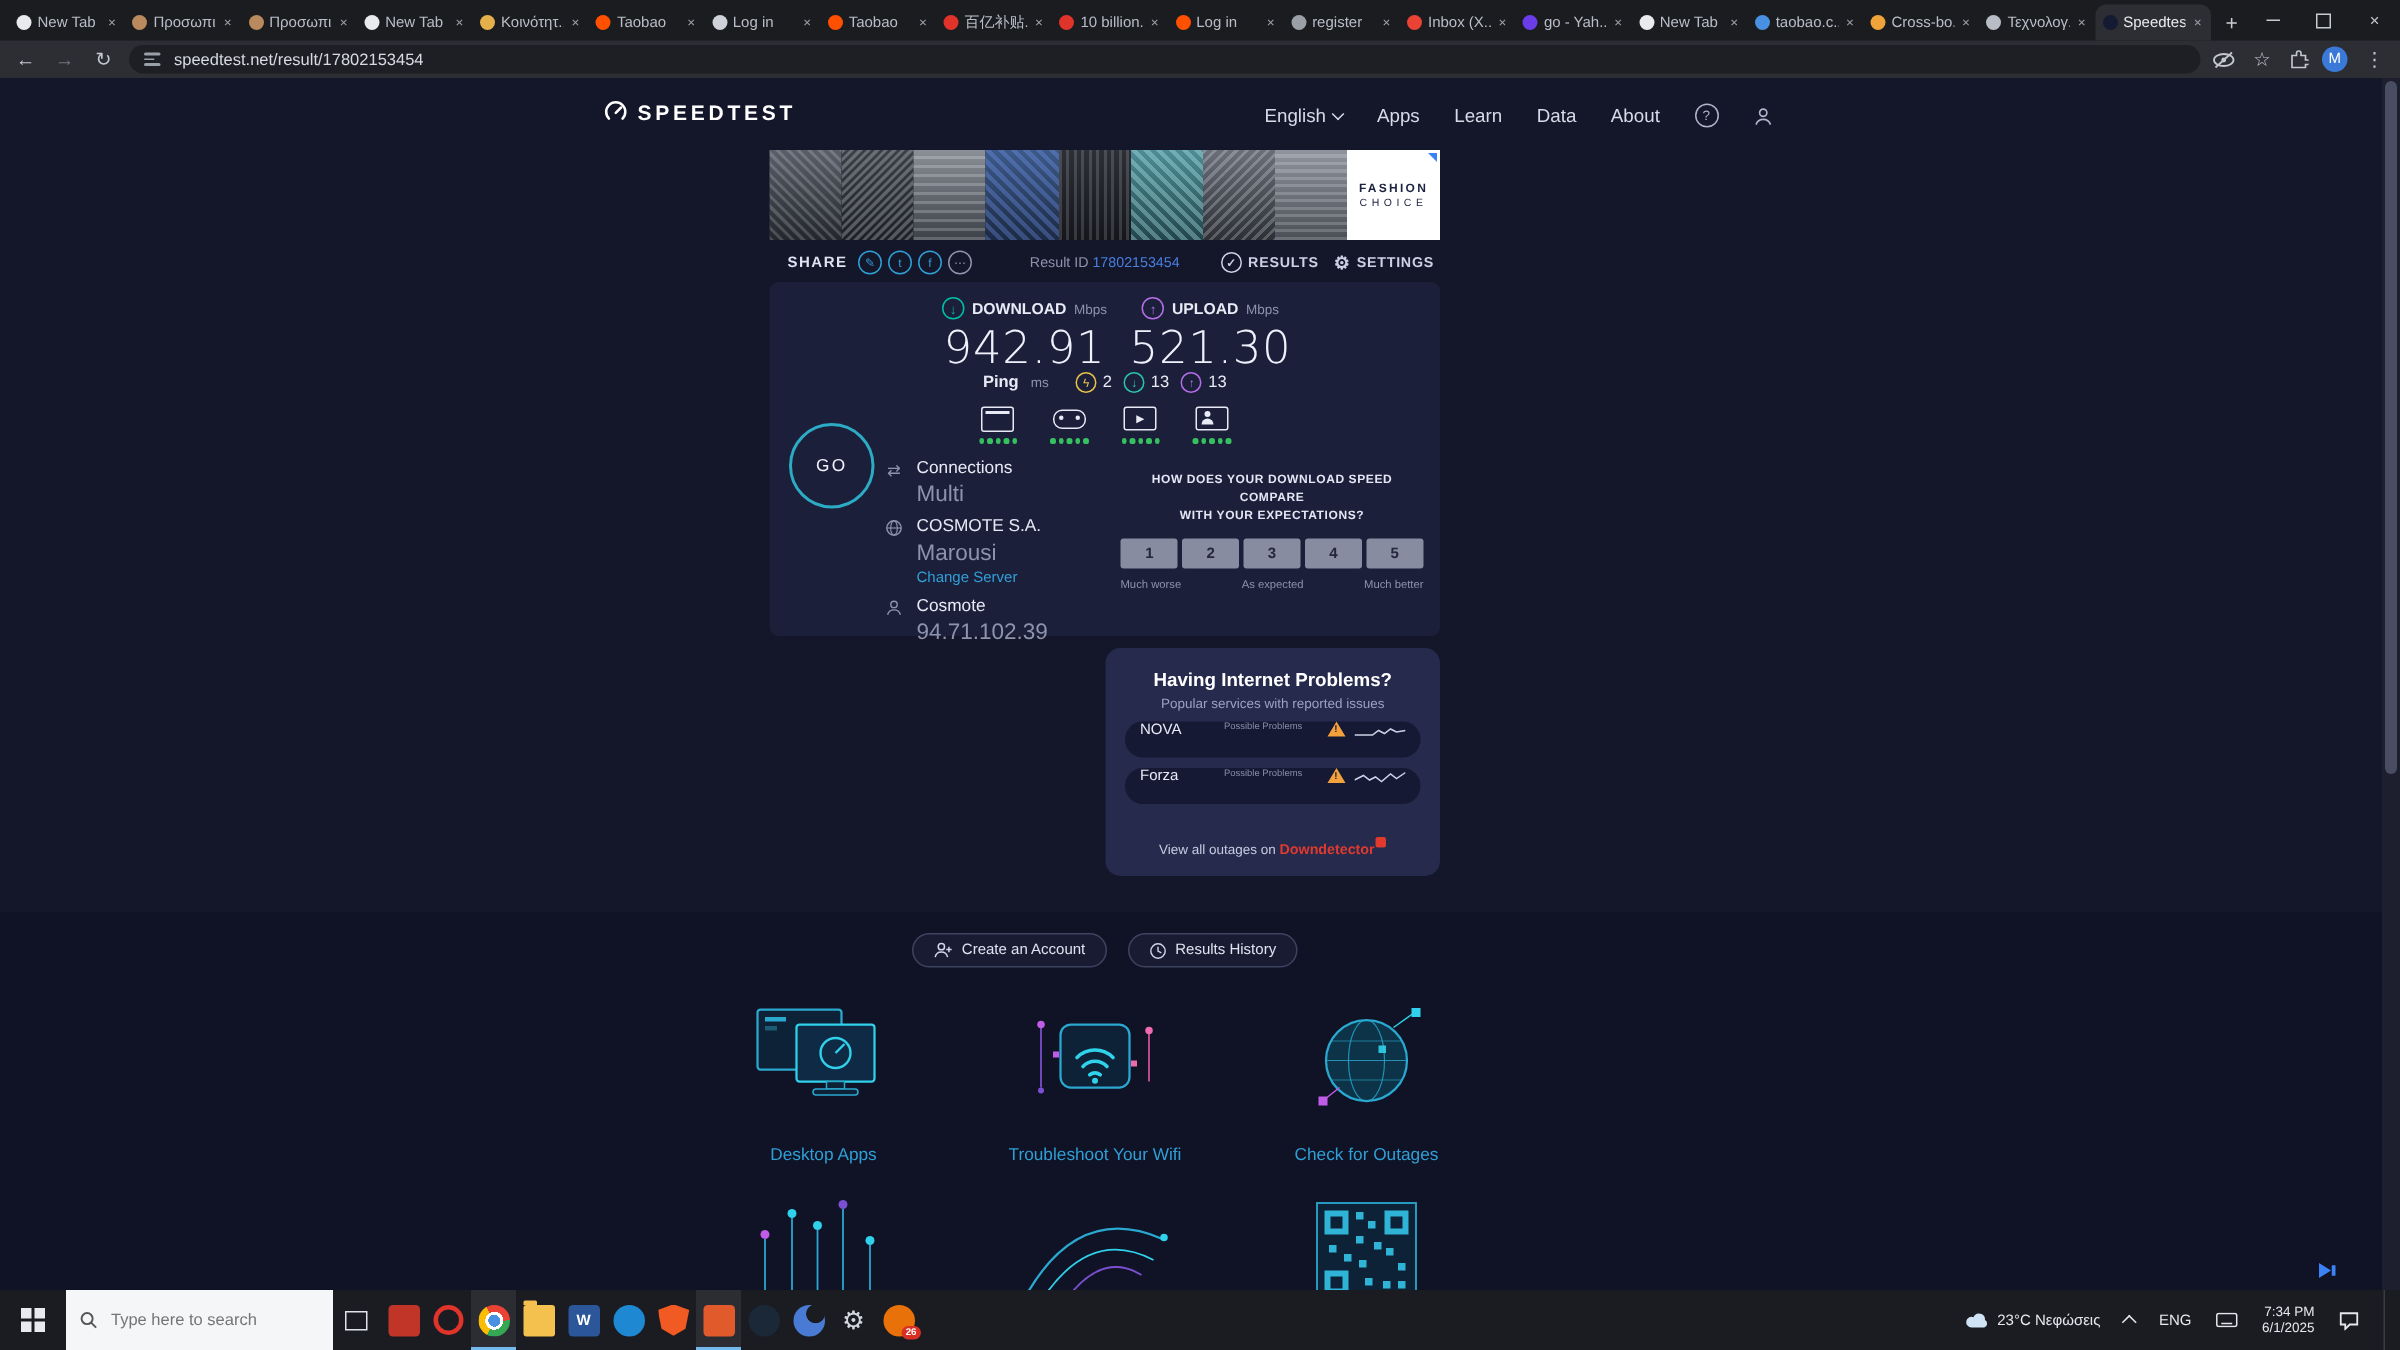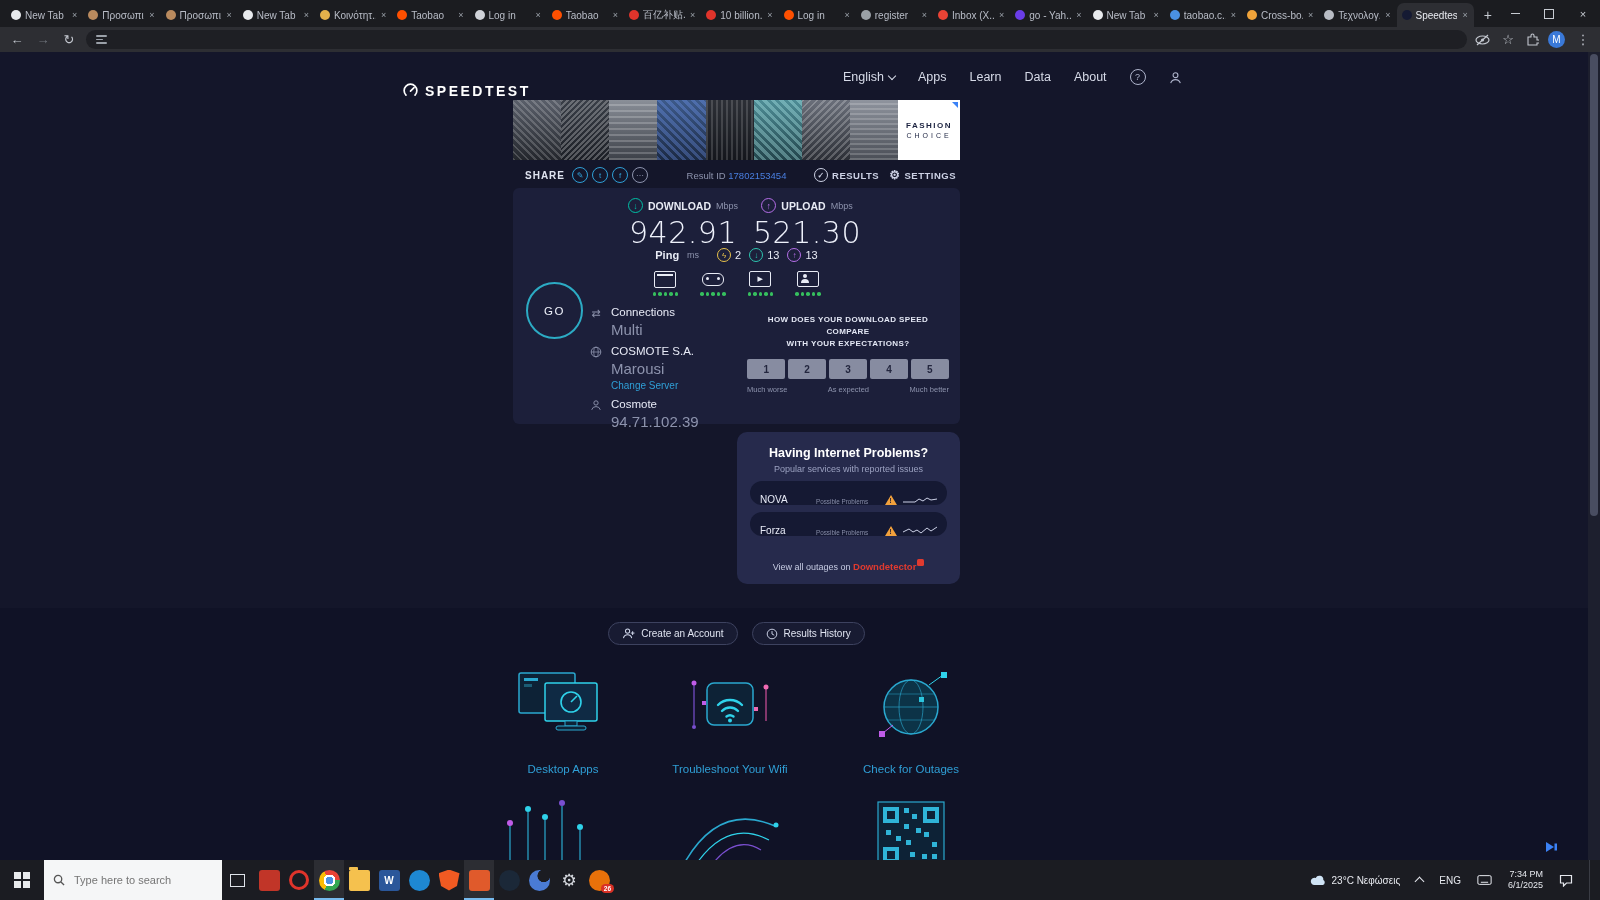--- a/index.html
+++ b/index.html
@@ -25,21 +25,21 @@
   .siteinfo{display:inline-block;width:11px;}
   .siteinfo i{display:block;height:1.5px;background:#9aa0a8;margin:2px 0;border-radius:1px;}
   .siteinfo i:nth-child(2){width:7px;}
   .omni-url{flex:1;background:transparent;border:none;outline:none;color:#d7dae1;font-size:11px;font-family:"Liberation Sans",sans-serif;}
   .navbar-right{display:flex;align-items:center;gap:9px;}
   .avatar{width:17px;height:17px;border-radius:50%;background:#3a79d8;color:#fff;font-size:10px;display:flex;align-items:center;justify-content:center;}
 
   
   .page{position:absolute;top:52px;left:0;width:1600px;height:808px;background:#14162a;overflow:hidden;}
   .footer-zone{position:absolute;left:0;top:556px;width:1600px;height:252px;background:#101226;}
-  .st-logo{position:absolute;left:402px;top:30px;display:flex;align-items:center;gap:6px;color:#fff;font-size:14px;font-weight:bold;letter-spacing:2.5px;}
+  .st-logo{position:absolute;left:402px;top:14px;display:flex;align-items:center;gap:6px;color:#fff;font-size:14px;font-weight:bold;letter-spacing:2.5px;}
   .st-nav{position:absolute;left:843px;top:17px;display:flex;align-items:center;gap:23px;color:#d7dbe8;font-size:12.5px;}
   .st-nav .item{cursor:pointer;display:flex;align-items:center;gap:5px;justify-content:flex-end;}
   .chev{width:5px;height:5px;border-right:1.5px solid #d7dbe8;border-bottom:1.5px solid #d7dbe8;transform:rotate(45deg);margin-top:-3px;}
   .ring-q{width:14px;height:14px;border:1.3px solid #aeb4cb;border-radius:50%;color:#aeb4cb;font-size:9px;display:flex;align-items:center;justify-content:center;}
 
   
   .ad{position:absolute;left:513px;top:48px;width:447px;height:60px;display:flex;background:#0b0d1c;}
   .ad .tile{flex:1;}
   .tile.t1{background:repeating-linear-gradient(45deg,rgba(255,255,255,.18) 0 2px,transparent 2px 5px),linear-gradient(#5a5f6a,#23262c);}
   .tile.t2{background:repeating-linear-gradient(135deg,rgba(255,255,255,.25) 0 2px,transparent 2px 4px),linear-gradient(#3a3f48,#1c1f26);}
@@ -109,36 +109,36 @@
   .survey{position:absolute;left:234px;top:126px;width:202px;text-align:center;}
   .sv-q{font-size:8px;font-weight:bold;color:#e3e7f4;letter-spacing:.4px;line-height:12px;}
   .sv-btns{display:flex;gap:2.5px;margin-top:9px;}
   .sv-btn{flex:1;height:20px;background:#878ca1;border:none;border-radius:2px;color:#23263e;font-size:10px;font-weight:bold;cursor:pointer;font-family:"Liberation Sans",sans-serif;}
   .sv-labs{display:flex;justify-content:space-between;margin-top:6px;font-size:7.5px;color:#8d93ad;}
 
   
   .problems{position:absolute;left:737px;top:380px;width:223px;height:152px;background:#262a4c;border-radius:10px;}
   .pb-title{margin-top:14px;text-align:center;font-size:12.5px;font-weight:bold;color:#fff;}
   .pb-sub{text-align:center;font-size:9px;color:#9ba1c0;margin-top:4px;}
-  .svc{margin:7px auto 0;width:197px;height:24px;background:#151933;border-radius:12px;display:flex;align-items:flex-end;padding:0 10px;box-sizing:border-box;gap:6px;cursor:pointer;}
+  .svc{margin:7px auto 0;width:197px;height:24px;background:#151933;border-radius:12px;display:flex;align-items:flex-start;padding:0 10px;box-sizing:border-box;gap:6px;cursor:pointer;}
   .svc-name{font-size:10px;color:#e8ebf7;width:50px;}
   .svc-status{font-size:6.3px;color:#878da8;flex:1;}
   .warn{width:0;height:0;border-left:6px solid transparent;border-right:6px solid transparent;border-bottom:10px solid #f2a13c;position:relative;}
   .warn:after{content:"!";position:absolute;left:-1.5px;top:2px;font-size:6.5px;color:#151933;font-weight:bold;}
   .pb-foot{position:absolute;bottom:12px;width:100%;text-align:center;font-size:9px;color:#c6cbe2;}
   .dd{color:#e03a2f;font-weight:bold;font-size:9.5px;}
   .dd-ic{display:inline-block;width:7px;height:7px;background:#e03a2f;border-radius:1.5px;margin-left:1px;vertical-align:super;}
 
   
   .actions{position:absolute;left:513px;top:570px;width:447px;display:flex;justify-content:center;gap:14px;}
   .pill{height:23px;border:1px solid #3d425f;background:#181b32;border-radius:12px;color:#dfe3f0;font-size:10px;display:flex;align-items:center;gap:6px;padding:0 13px;cursor:pointer;font-family:"Liberation Sans",sans-serif;}
 
   
   .feature{position:absolute;top:615px;width:200px;text-align:center;}
-  .f1{left:463px;} .f2{left:630px;} .f3{left:811px;}
+  .f1{left:449px;} .f2{left:630px;} .f3{left:811px;}
   .f-label{margin-top:16px;font-size:11.5px;color:#2f9fd6;cursor:pointer;}
   .bottom-art{position:absolute;top:748px;width:160px;text-align:center;}
   .b1{left:465px;} .b2{left:650px;} .b3{left:831px;}
 
   
   .scrollbar{position:absolute;right:0;top:0;width:12px;height:808px;background:#1d1f2e;}
   .thumb{position:absolute;top:2px;left:2px;width:8px;height:462px;background:#494d61;border-radius:4px;}
   .adchoices{position:absolute;right:42px;top:788px;cursor:pointer;}
 
   
@@ -290,20 +290,21 @@
   <div class="navbar">
     <span class="nav-ic">←</span>
     <span class="nav-ic dim">→</span>
     <span class="nav-ic">↻</span>
     <div class="omnibox">
       <span class="siteinfo">
           <i></i>
           <i></i>
           <i></i>
         </span>
+      <input class="omni-url" readonly="" value="speedtest.net/result/17802153454" style="">
     </div>
     <div class="navbar-right">
       <svg width="15" height="12" viewBox="0 0 15 12">
           <ellipse cx="7.5" cy="6" rx="6.5" ry="4" fill="none" stroke="#c3c7cf" stroke-width="1.2"></ellipse>
           <circle cx="7.5" cy="6" r="1.6" fill="#c3c7cf"></circle>
           <line x1="2" y1="11" x2="13" y2="1" stroke="#c3c7cf" stroke-width="1.2"></line>
         </svg>
       <span class="nav-ic">☆</span>
       <svg width="13" height="13" viewBox="0 0 13 13">
           <path d="M2 4h3V2.5a1.5 1.5 0 0 1 3 0V4h3v3h1.5a1.5 1.5 0 0 1 0 3H11v2H2z" fill="none" stroke="#c3c7cf" stroke-width="1.1"></path>

